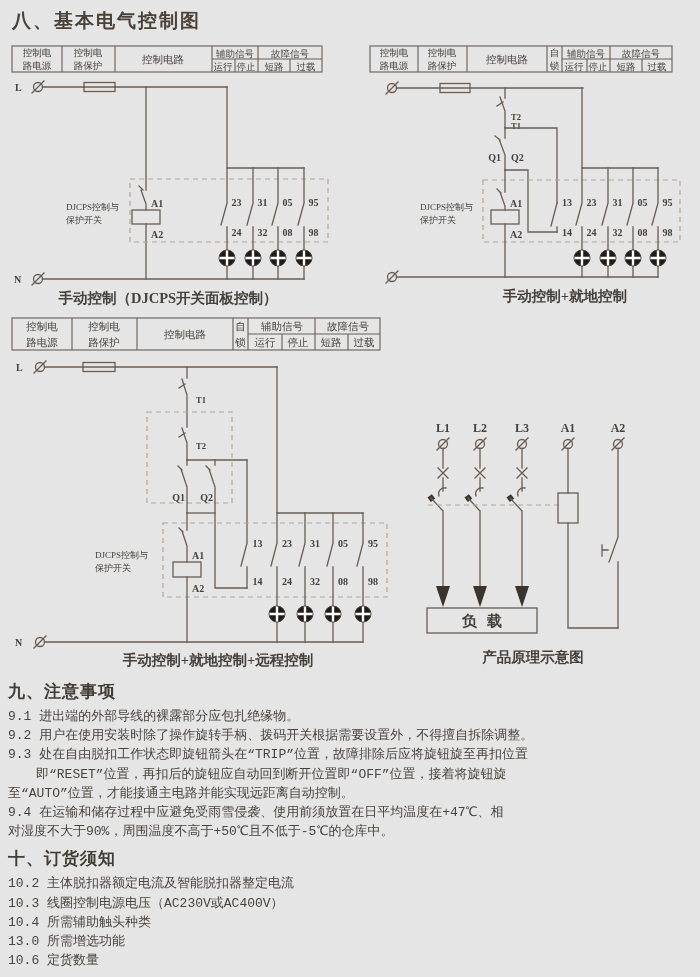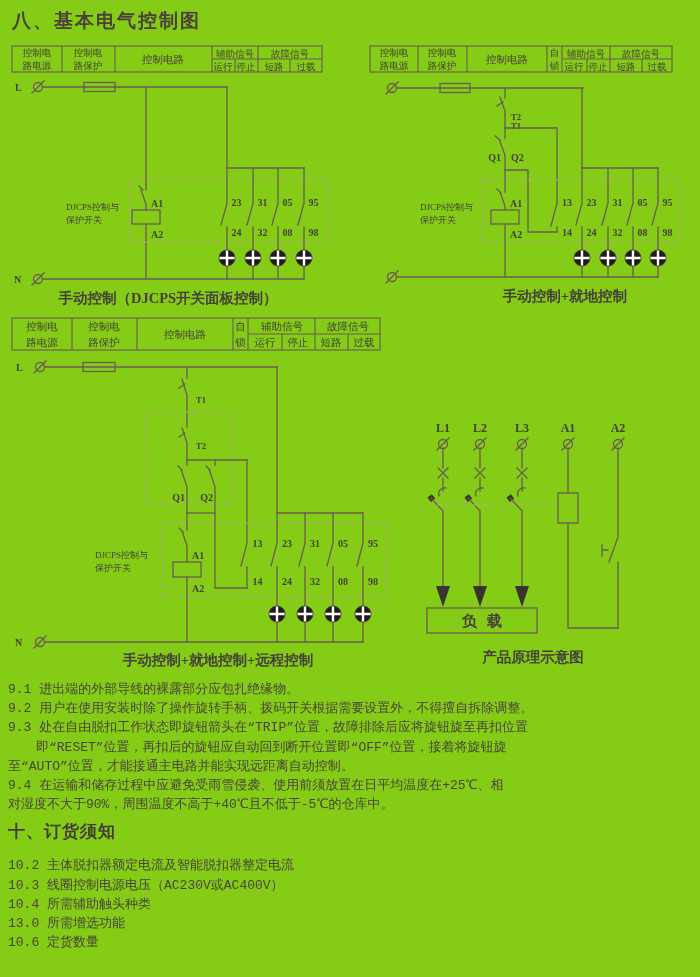--- a/index.html
+++ b/index.html
@@ -1,16 +1,16 @@
 <!DOCTYPE html>
 <html><head>
 <meta charset="utf-8">
 <style>
   html,body{margin:0;padding:0;background:#ffffff;}
-  .page{position:relative;width:700px;height:977px;background:#84cc16;
+  .page{position:relative;width:700px;height:977px;background:#e5e5e5;
         font-family:"Liberation Serif","DejaVu Serif",serif;color:#46403a;overflow:hidden;}
   .page-title{position:absolute;left:12px;top:8px;font-size:19px;font-weight:bold;
         color:#4a4138;letter-spacing:2px;}
   svg{position:absolute;overflow:visible;}
   .ckt{stroke:#6b5c52;stroke-width:1.3;fill:none;stroke-linecap:square;}
   .tbl{stroke:#6b5c52;stroke-width:1.1;fill:none;}
   .dsh{stroke:#b5a493;stroke-width:1.2;fill:none;stroke-dasharray:5 4;}
   .lamp-body{fill:#221c18;stroke:#46403a;stroke-width:1;}
   .lamp-cross{stroke:#ffffff;stroke-width:2.4;fill:none;}
   .arrow{fill:#3a332e;stroke:none;}
@@ -21,21 +21,21 @@
   .lbl{font-size:10px;font-weight:bold;}
   .sm{font-size:8.5px;font-weight:bold;}
   .dev{font-size:9px;}
   .cap{font-size:14.5px;font-weight:bold;text-anchor:middle;}
   .trm{font-size:12px;font-weight:bold;text-anchor:middle;}
   .load-t{font-size:15px;font-weight:bold;text-anchor:middle;letter-spacing:10px;}
   .notes{position:absolute;left:8px;top:680px;width:688px;}
   .sec-title{font-size:17px;font-weight:bold;color:#433c35;margin:0 0 4px 0;letter-spacing:1px;}
   .note-line{font-size:13px;line-height:19.2px;color:#4a433c;white-space:nowrap;font-family:Liberation Mono, monospace;}
   .note-line.ind{padding-left:28px;}
-  .ord-title{font-size:17px;font-weight:bold;color:#433c35;margin:6px 0 13px 0;letter-spacing:1px;}
+  .ord-title{font-size:17px;font-weight:bold;color:#433c35;margin:6px 0 4px 0;letter-spacing:1px;}
 </style>
 </head>
 <body>
 
 <div class="page">
 
   <div class="page-title">八、基本电气控制图</div>
 
   <svg style="left:0;top:40px" width="345" height="275" viewBox="0 0 345 275">
     <g>
@@ -345,27 +345,28 @@
         <path class="ckt" d="M212,40L224,28"></path>
       <path class="ckt" d="M218,38.5V127 M218,127L209,152 M218,152V218"></path>
       <path class="ckt" d="M202,135v11 M202,140h6"></path>
     </g>
     <rect class="ckt" x="27" y="198" width="110" height="25"></rect>
     <text class="load-t" x="87" y="216">负载</text>
     <text class="cap" x="133" y="252">产品原理示意图</text>
   </svg>
 
   <div class="notes">
+    <h2 class="sec-title">九、注意事项</h2>
     <div class="note-line">9.1 进出端的外部导线的裸露部分应包扎绝缘物。</div>
     <div class="note-line">9.2 用户在使用安装时除了操作旋转手柄、拨码开关根据需要设置外，不得擅自拆除调整。</div>
     <div class="note-line">9.3 处在自由脱扣工作状态即旋钮箭头在“TRIP”位置，故障排除后应将旋钮旋至再扣位置</div>
     <div class="note-line ind">即“RESET”位置，再扣后的旋钮应自动回到断开位置即“OFF”位置，接着将旋钮旋</div>
     <div class="note-line">至“AUTO”位置，才能接通主电路并能实现远距离自动控制。</div>
-    <div class="note-line">9.4 在运输和储存过程中应避免受雨雪侵袭、使用前须放置在日平均温度在+25℃、相</div>
-    <div class="note-line">对湿度不大于90%，周围温度不高于+40℃且不低于-5℃的仓库中。</div>
+    <div class="note-line">9.4 在运输和储存过程中应避免受雨雪侵袭、使用前须放置在日平均温度在+47℃、相</div>
+    <div class="note-line">对湿度不大于90%，周围温度不高于+50℃且不低于-5℃的仓库中。</div>
     <h2 class="ord-title">十、订货须知</h2>
     <div class="note-line">10.2 主体脱扣器额定电流及智能脱扣器整定电流</div>
     <div class="note-line">10.3 线圈控制电源电压（AC230V或AC400V）</div>
     <div class="note-line">10.4 所需辅助触头种类</div>
     <div class="note-line">13.0 所需增选功能</div>
     <div class="note-line">10.6 定货数量</div>
   </div>
 
 </div>
 

